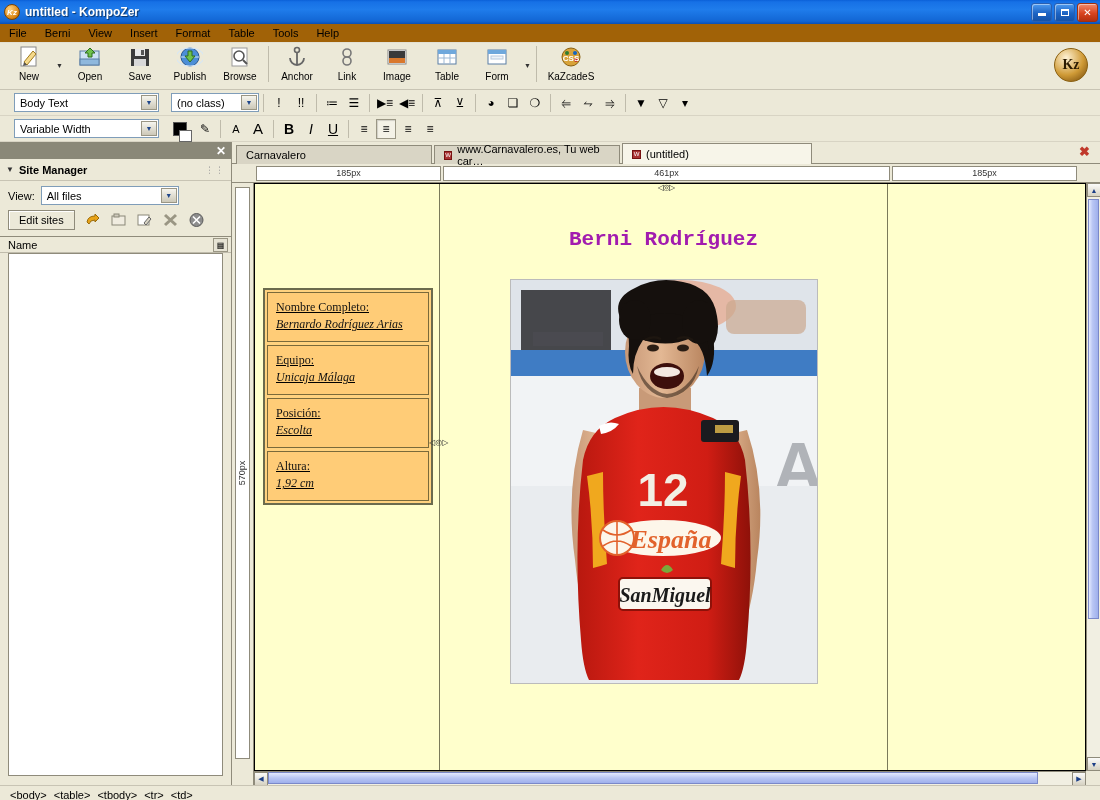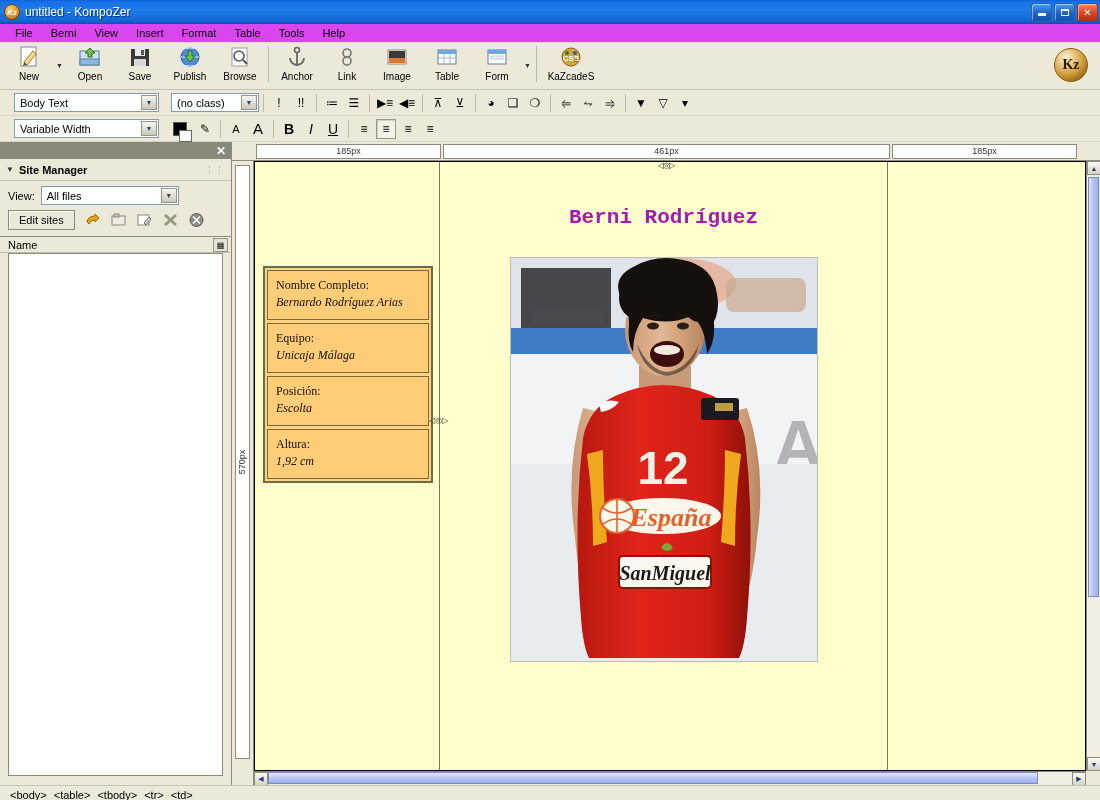--- a/index.html
+++ b/index.html
@@ -17,36 +17,36 @@
     background:linear-gradient(to bottom,#0b60d8 0%,#1671e6 8%,#1f7ceb 40%,#1266d4 88%,#0a4fb4 100%);
     padding:0 2px 0 4px; color:#fff;
   }
   .tb-icon {
     width:16px; height:16px; border-radius:50%;
     background:radial-gradient(circle at 35% 30%,#ffd27f,#d8820f 70%,#8b4c05);
     color:#fff; font-size:8px; font-weight:bold; font-style:italic;
     display:flex; align-items:center; justify-content:center; margin-right:5px;
     border:1px solid #7a4404;
   }
-  .tb-title { font-size:12px; font-weight:normal; text-shadow:1px 1px 1px rgba(0,0,0,.55); flex:1; }
+  .tb-title { font-size:12px; font-weight:bold; text-shadow:1px 1px 1px rgba(0,0,0,.55); flex:1; }
   .winbtns { display:flex; gap:2px; }
   .wbtn {
     width:21px; height:19px; border-radius:3px; border:1px solid #2a5fb0;
     display:flex; align-items:center; justify-content:center;
     font-size:10px; color:#fff; font-family:"Liberation Sans",sans-serif;
     background:linear-gradient(to bottom,#4e9bf0,#1c63c4 55%,#1452a8);
     box-shadow:inset 1px 1px 0 rgba(255,255,255,.45);
   }
   .wbtn.close { background:linear-gradient(to bottom,#f08a6e,#d9441f 55%,#b3300f); border-color:#9e2f10; }
   .wbtn .sqr { display:block; width:8px; height:7px; border:1px solid #fff; border-top-width:2px; }
   .wbtn .min { display:block; width:8px; height:3px; background:#fff; margin-top:5px; }
 
   
-  .menubar { height:19px; display:flex; align-items:center; padding-left:6px;
-             background:#d946ef; border-bottom:1px solid #e3e0d2; }
+  .menubar { height:19px; display:flex; align-items:center; 
+             background:#a16207; border-bottom:1px solid #e3e0d2; }
   .menubar span { padding:2px 9px; font-size:11px; color:#000; }
 
   
   .toolbar1 { height:47px; background:#ece9d8; display:flex; align-items:flex-start;
               border-bottom:1px solid #c8c4b4; padding-left:4px; position:relative; }
   .tbtn { width:50px; height:45px; display:flex; flex-direction:column; align-items:center;
           justify-content:flex-start; padding-top:2px; }
   .tbtn .lbl { font-size:10px; color:#000; margin-top:1px; white-space:nowrap; }
   .ico { width:26px; height:25px; position:relative; }
   .drop-arrow { width:11px; height:45px; display:flex; align-items:center; justify-content:center;
@@ -138,21 +138,21 @@
   .pcol.c3 { flex:1; }
 
   .doc-title { text-align:center; margin-top:44px; font-family:Liberation Mono, monospace;
                font-size:21px; font-weight:bold; color:#a21caf; }
   .photo { width:308px; height:405px; margin:28px auto 0; border:1px solid #bbb;
            position:relative; overflow:hidden; background:#cfd6de; }
 
   .infotable { position:absolute; left:8px; top:104px; width:170px;
                border:2px solid #6b6b4d; background:#ffd27f; padding:2px; }
   .infocell { border:1px solid #7a6a3a; background:#ffcc77; padding:7px 6px 9px 8px;
-              margin-bottom:3px; font-family:"Liberation Serif", serif; }
+              margin-bottom:3px; font-family:"Liberation Serif", serif;text-decoration:underline; }
   .infocell:last-child { margin-bottom:0; }
   .infocell .k { font-size:12px; color:#111; }
   .infocell .v { font-size:12px; font-style:italic; color:#111; margin-top:2px; }
 
   .colhandle { position:absolute; top:-17px; width:28px; height:12px; font-size:8px;
                color:#333; text-align:center; letter-spacing:-1px; }
   .rowhandle { position:absolute; right:-8px; width:10px; height:26px; font-size:8px;
                color:#333; }
 
   
@@ -458,20 +458,34 @@
       </div>
       <div class="sp-listhdr">
         <span>Name</span>
         <span class="colbtn">▦</span>
       </div>
       <div class="sp-list"></div>
     </div>
 
     <div class="editor">
 
+      <div class="tabstrip">
+        <div class="dtab" style="width:196px">
+          <span>Carnavalero</span>
+        </div>
+        <div class="dtab" style="width:186px">
+          <span class="favicon">W</span>
+          <span>www.Carnavalero.es, Tu web car…</span>
+        </div>
+        <div class="dtab active" style="width:190px">
+          <span class="favicon">W</span>
+          <span>(untitled)</span>
+        </div>
+        <div class="tabclose">✖</div>
+      </div>
 
       <div class="ruler-h">
         <div class="rseg" style="width:185px">185px</div>
         <div class="rseg" style="width:447px">461px</div>
         <div class="rseg" style="width:185px">185px</div>
       </div>
 
       <div class="canvas-wrap">
         <div class="ruler-v">
           <div class="rseg-v">

